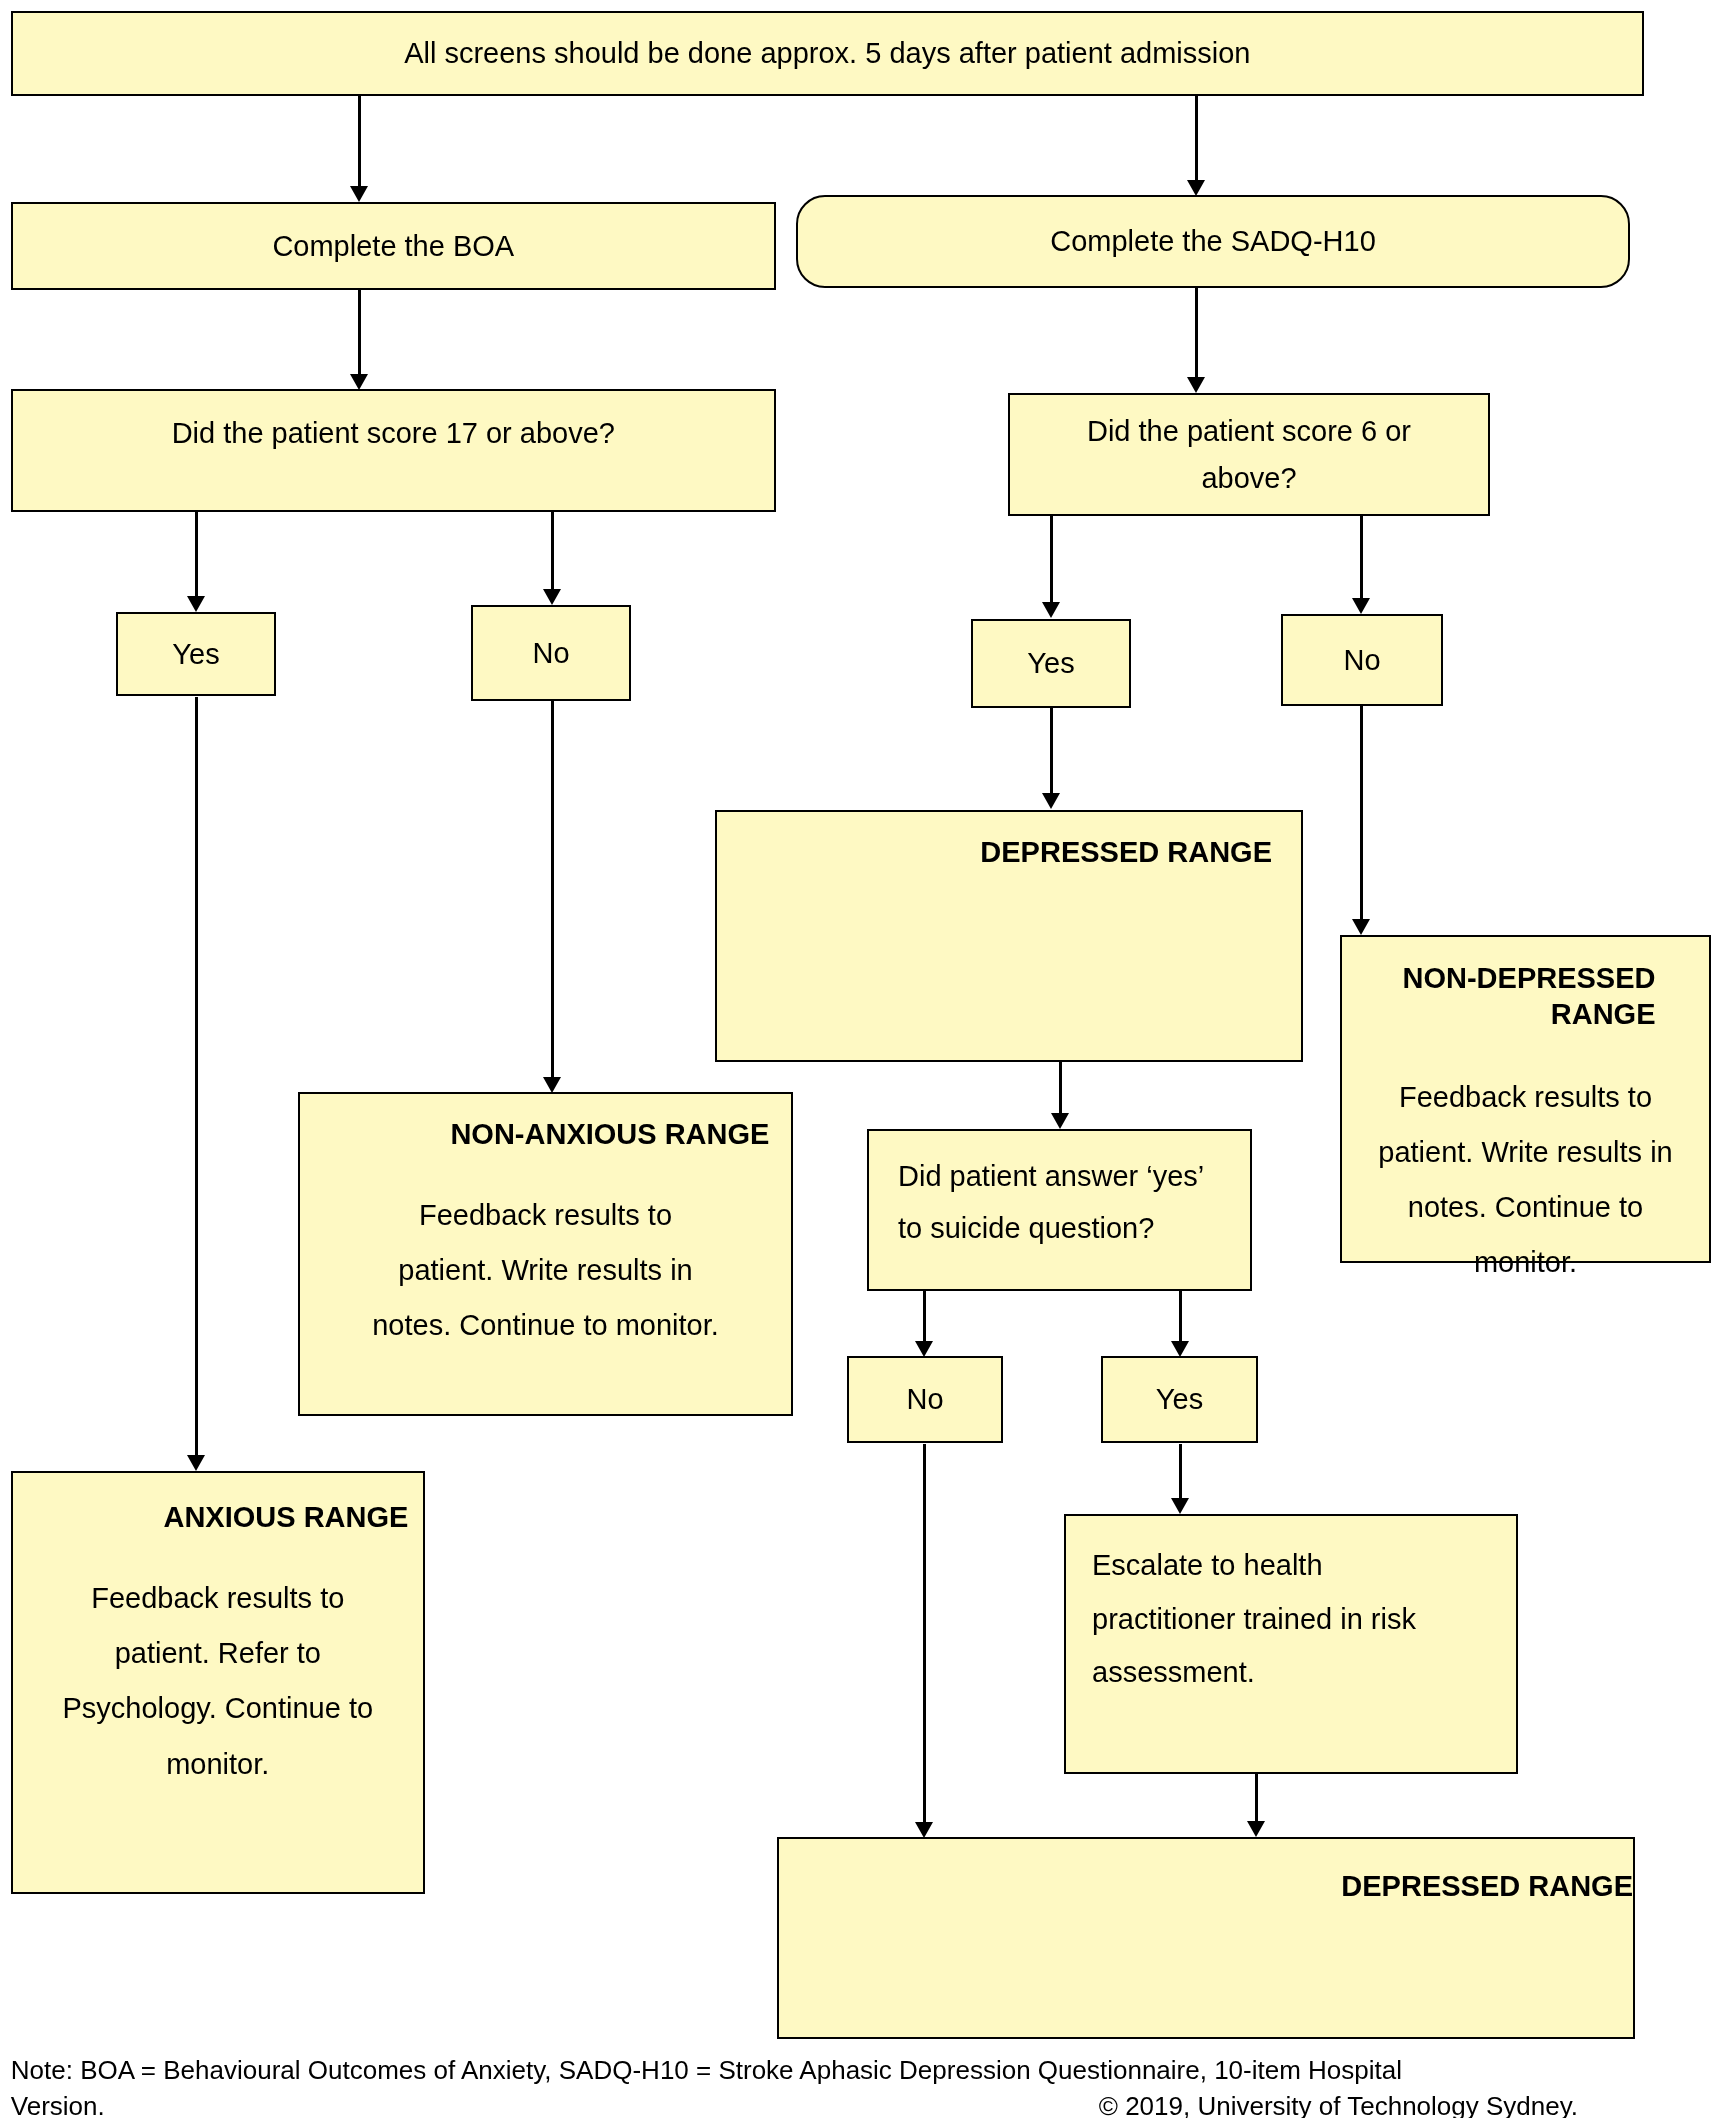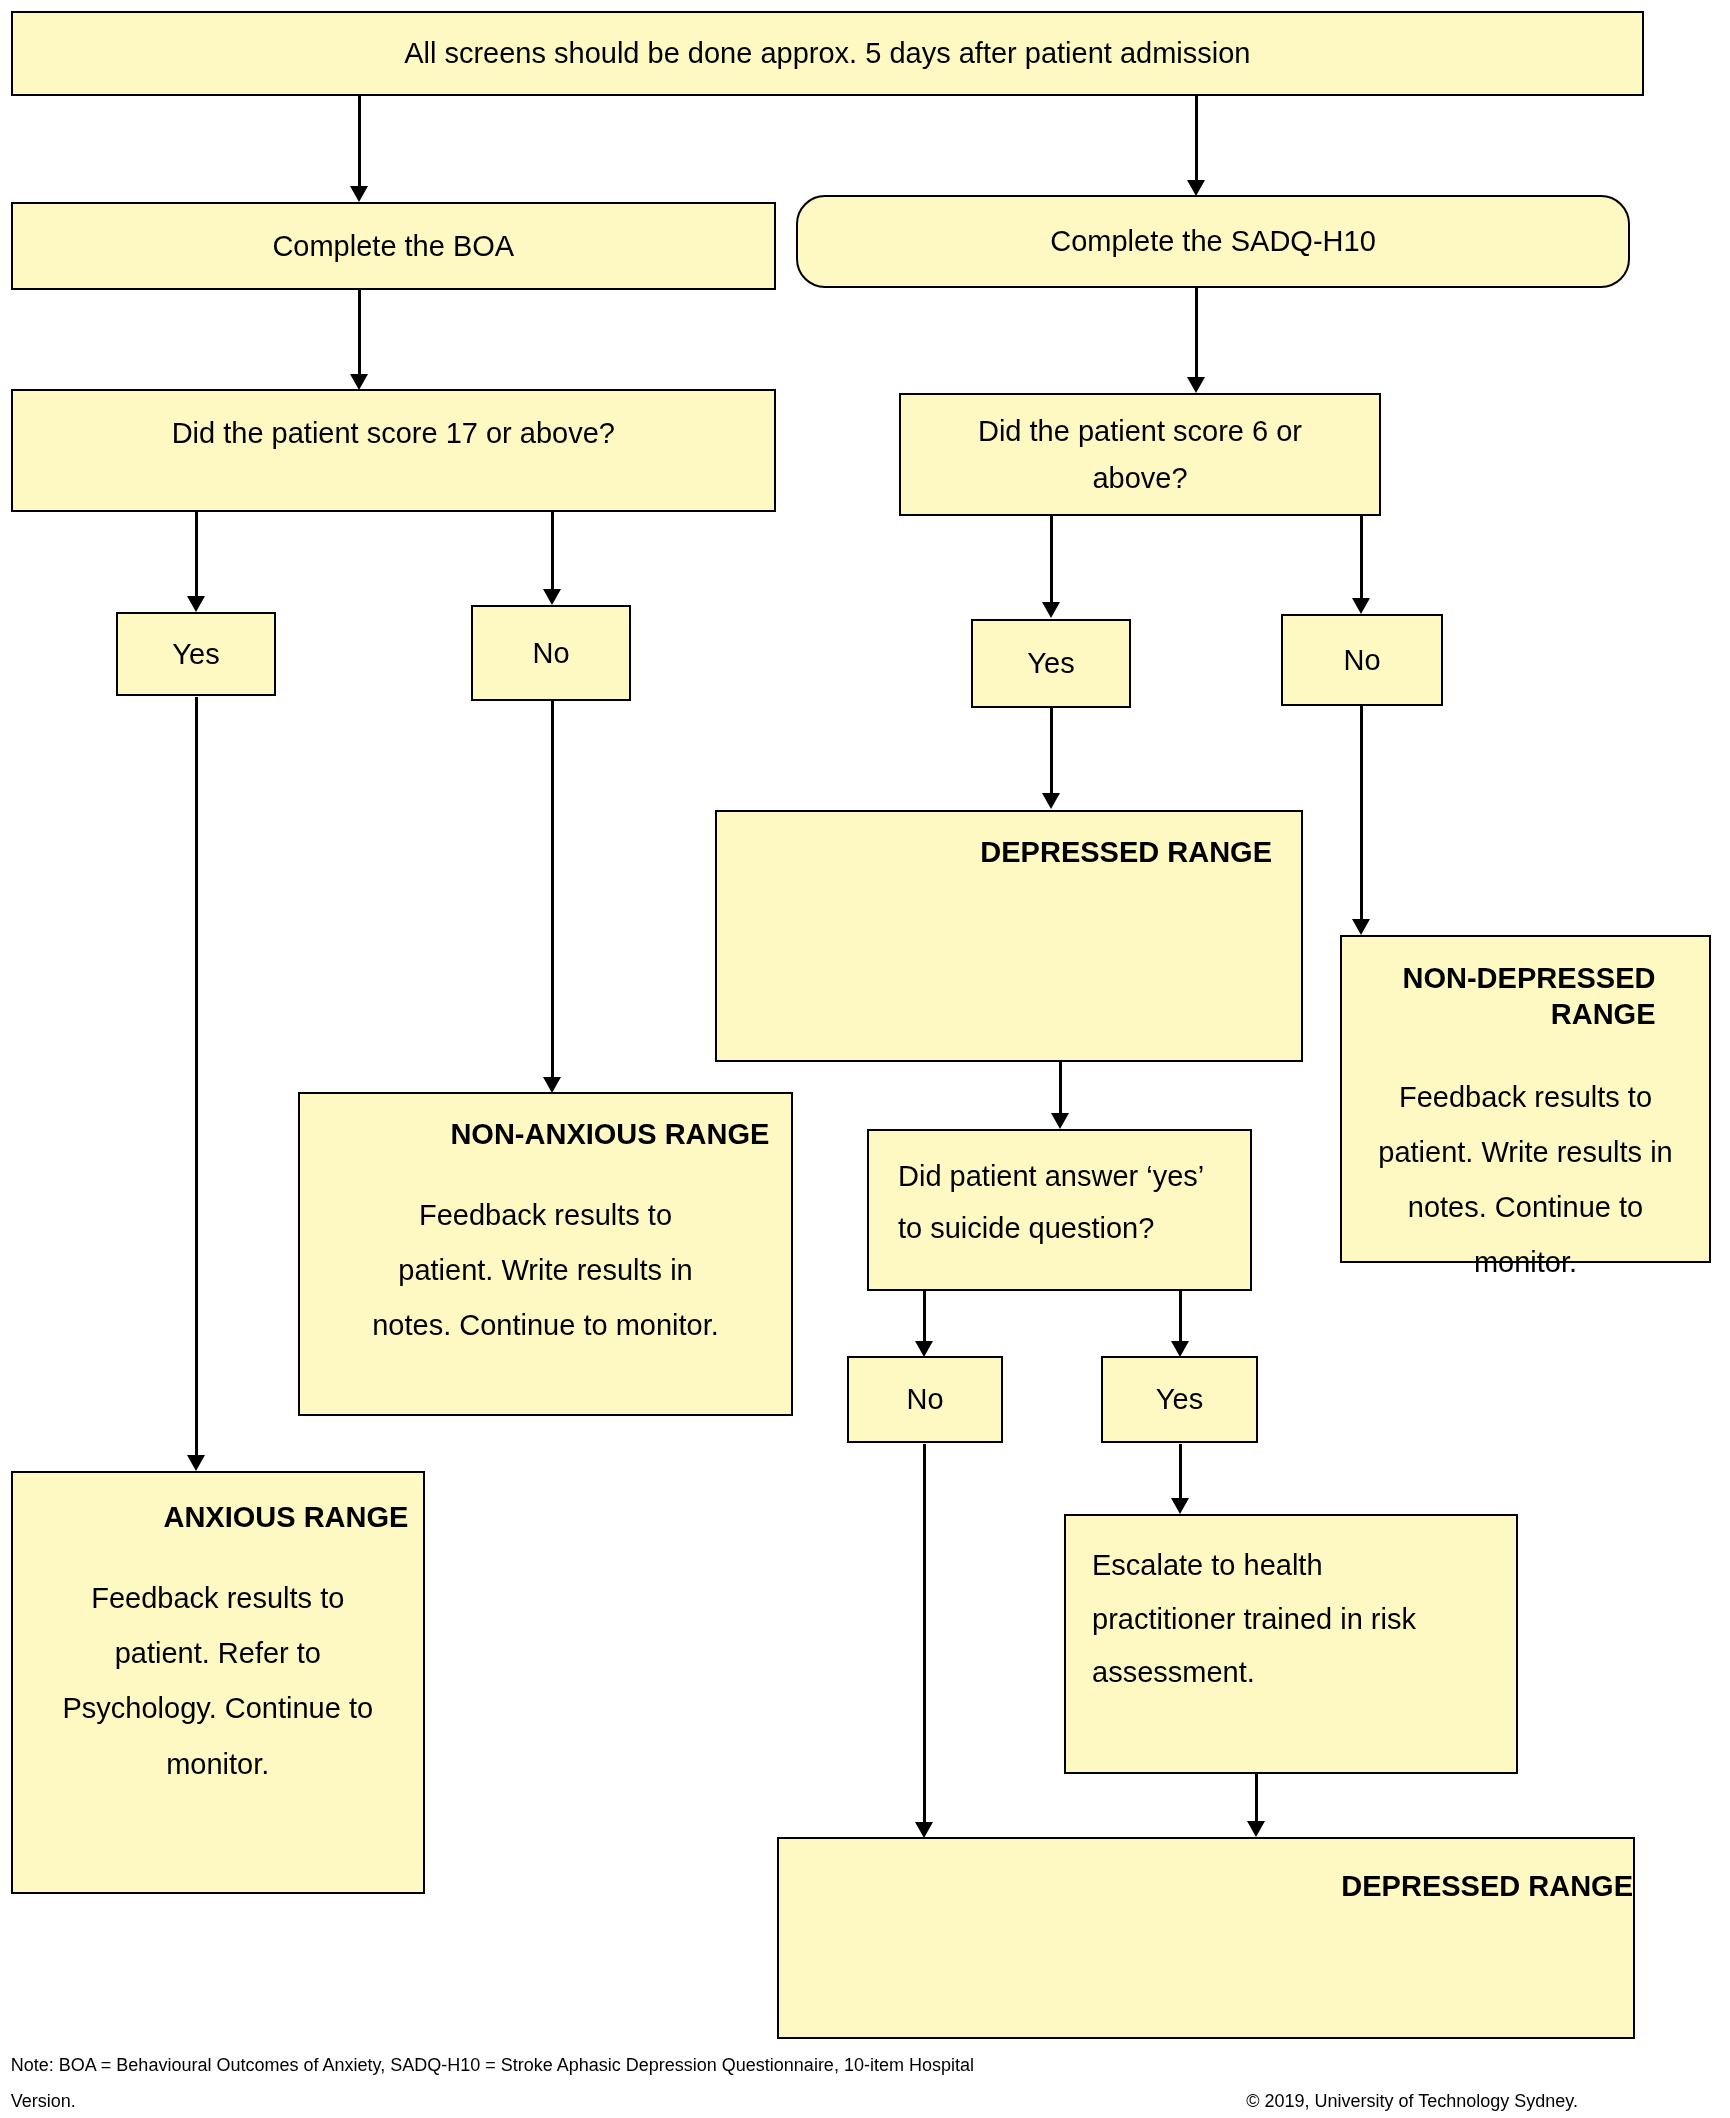--- a/index.html
+++ b/index.html
@@ -20,21 +20,21 @@
   .arrow .head {
     position:absolute; left:-9.4px; bottom:0; width:0; height:0;
     border-left:9.4px solid transparent; border-right:9.4px solid transparent;
     border-top:16.6px solid #000;
   }
 
   #top-box        { left:10.8px;   top:10.8px;   width:1633px; height:85px; }
   #boa-box        { left:10.8px;   top:202px;  width:765px; height:88px; }
   #sadq-box       { left:796px; top:195px;  width:834px; height:93px;border-radius:29px; }
   #boa-score-box  { left:10.8px;   top:389px;  width:765px; height:123px; padding-top:26px; text-align:center; }
-  #sadq-score-box { left:899px; top:393px;  width:482px;  height:123px; padding:0 40px; line-height:1.6; }
+  #sadq-score-box { left:1008px; top:393px;  width:482px;  height:123px; padding:0 40px; line-height:1.6; }
   #boa-yes-box    { left:116px;  top:612px;  width:160px;  height:84px; }
   #boa-no-box     { left:471px;  top:605px;  width:160px;  height:96px; }
   #sadq-yes-box   { left:971px; top:619px;  width:160px;  height:89px; }
   #sadq-no-box    { left:1281px; top:614px;  width:162px;  height:92px; }
 
   #depressed-box  { left:715px;  top:810px; width:588px;  height:252px; padding:21.6px 29px; }
   #depressed-box .body-text { width:462px; text-align:left; margin-top:35px; line-height:1.85; }
 
   #nondepressed-box { left:1340px; top:935px; width:371px; height:328px; padding:23px 17.3px; }
   #nondepressed-box .title { max-width:260px; margin:0 auto; }
@@ -49,21 +49,21 @@
 
   #final-box      { left:777px; top:1837px; width:858px; height:202px; padding-top:29px; text-align:center; }
   #final-box .body-text { margin-top:39px; line-height:1.3; }
 
   #anxious-box    { left:10.8px;   top:1471px; width:414px;  height:423px; padding:26px 14.4px; }
   #anxious-box .body-text { max-width:312px; margin:36px auto 0; text-align:center; }
 
   #nonanxious-box { left:298px;  top:1092px; width:495px;  height:324px; padding:21.6px 21.6px; }
   #nonanxious-box .body-text { max-width:348px; margin:36px auto 0; text-align:center; }
 
-  .footer-text { position:absolute; font-size:18px; line-height:1.3; }
+  .footer-text { position:absolute; font-size:26px; line-height:1.3; }
   #footer-note1 { left:10.8px;  top:2054px; }
   #footer-note2 { left:10.8px;  top:2090px; }
   #footer-copy  { right:153px; top:2090px; }
 </style>
 </head>
 <body>
 
 <div id="canvas">
 
   <div class="box flex-center" id="top-box">

